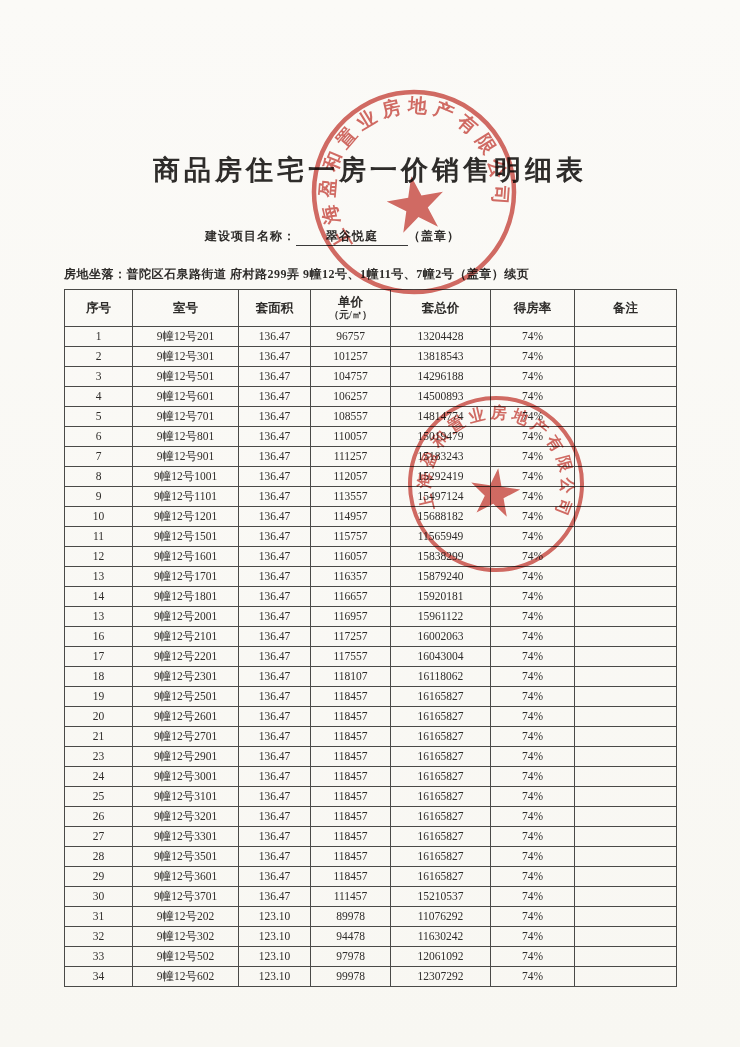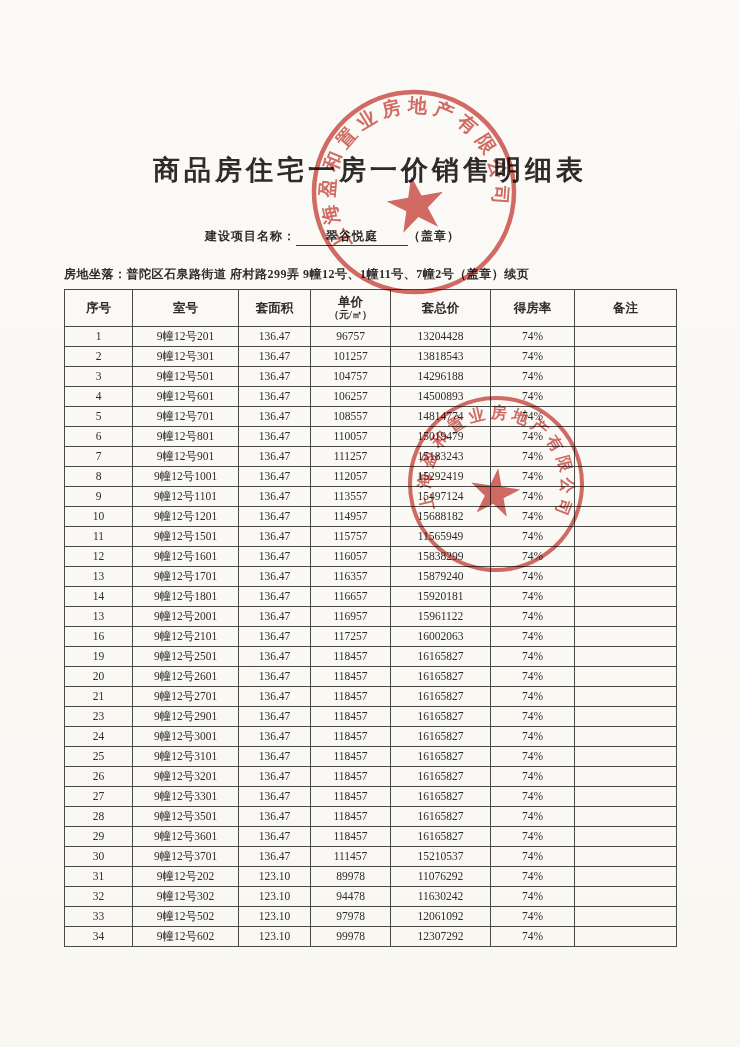--- a/index.html
+++ b/index.html
@@ -201,20 +201,38 @@
         <tr>
           <td>16</td>
           <td class="room">9幢12号2101</td>
           <td>136.47</td>
           <td>117257</td>
           <td>16002063</td>
           <td>74%</td>
           <td></td>
         </tr>
         <tr>
+          <td>17</td>
+          <td class="room">9幢12号2201</td>
+          <td>136.47</td>
+          <td>117557</td>
+          <td>16043004</td>
+          <td>74%</td>
+          <td></td>
+        </tr>
+        <tr>
+          <td>18</td>
+          <td class="room">9幢12号2301</td>
+          <td>136.47</td>
+          <td>118107</td>
+          <td>16118062</td>
+          <td>74%</td>
+          <td></td>
+        </tr>
+        <tr>
           <td>19</td>
           <td class="room">9幢12号2501</td>
           <td>136.47</td>
           <td>118457</td>
           <td>16165827</td>
           <td>74%</td>
           <td></td>
         </tr>
         <tr>
           <td>20</td>

